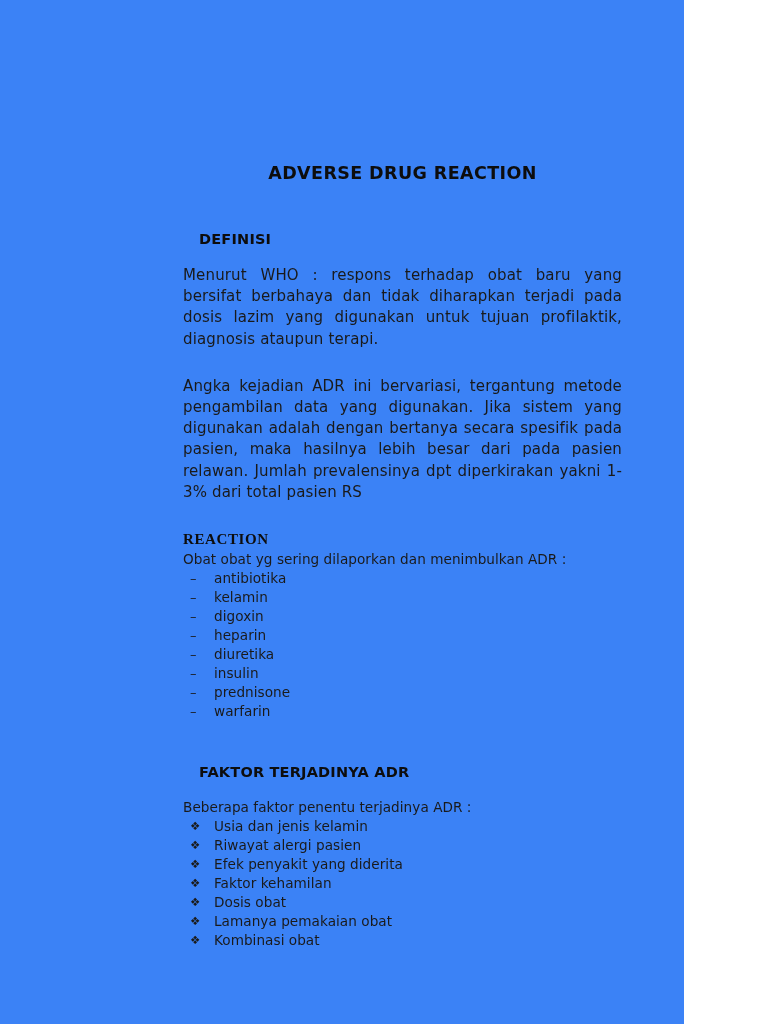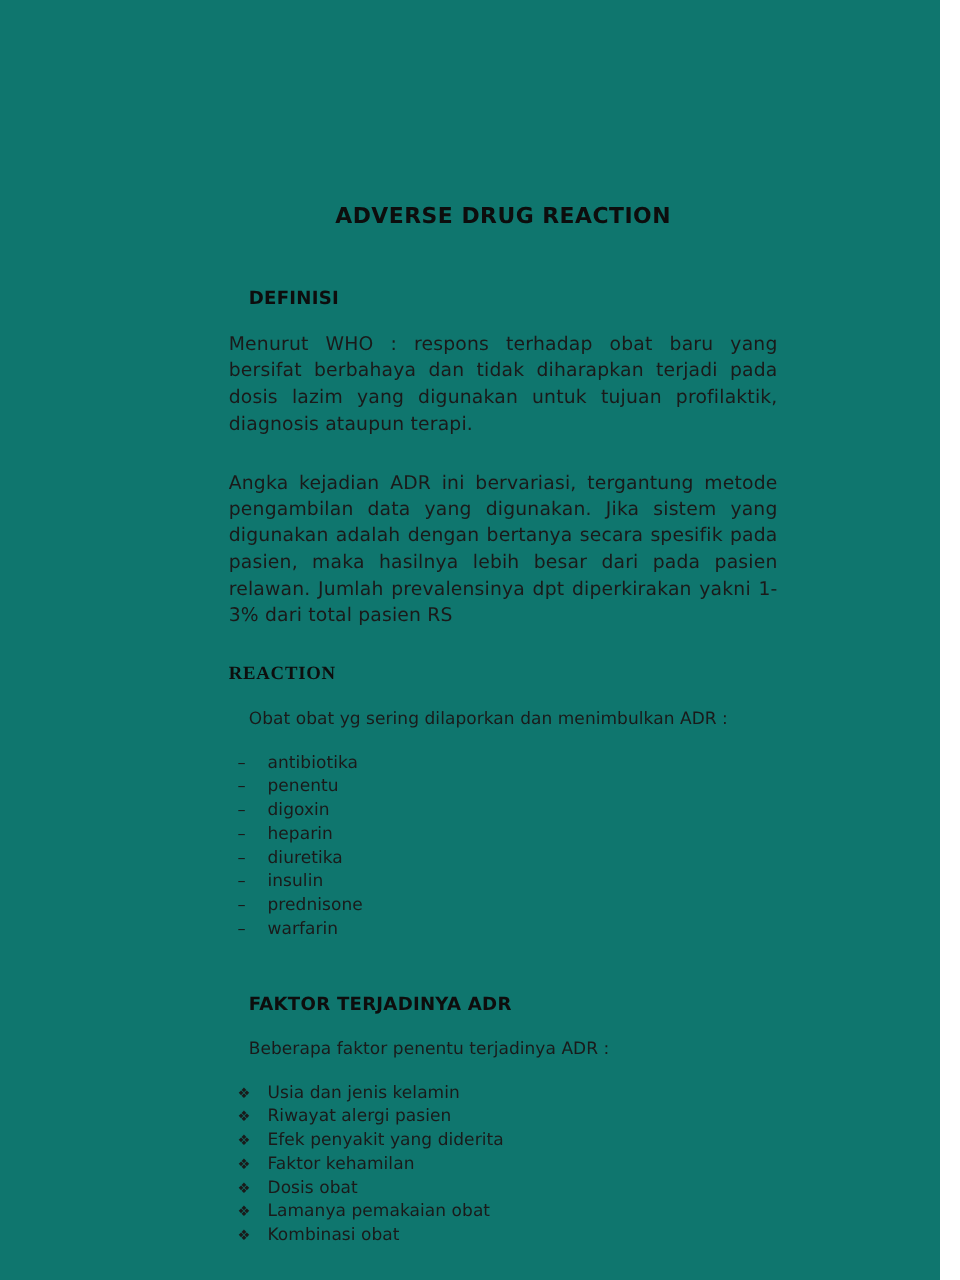--- a/index.html
+++ b/index.html
@@ -12,23 +12,23 @@
     background: #ffffff;
     font-family: "DejaVu Sans", sans-serif;
     color: #111111;
     overflow: hidden;
     position: relative;
   }
 
   .page {
     position: absolute;
     top: 0; left: 0;
-    width: 752px;
+    width: 684px;
     height: 1024px;
-    background: #0f766e;
+    background: #3b82f6;
   }
 
   
   .content {
     position: absolute;
     left: 183px;
     top: 162px;
     width: 439px;
   }
 
@@ -87,21 +87,21 @@
     color: #1a1a1a;
     margin: 0;
     letter-spacing: 0.15px;
   }
 
   .para-plain {
     font-size: 13.6px;
     line-height: 19px;
     text-align: left;
     color: #1a1a1a;
-    margin: 16px;
+    margin: 0;
     letter-spacing: 0.05px;
   }
 
   .list {
     list-style: none;
     margin: 0;
     padding: 0;
   }
   .list li {
     display: flex;
@@ -159,21 +159,21 @@
         <span class="jline-last">REACTION</span>
       </div>
       <p class="para-plain">Obat obat yg sering dilaporkan dan menimbulkan ADR :</p>
       <ul class="list dash-list">
         <li>
           <span class="marker">–</span>
           <span class="item-text">antibiotika</span>
         </li>
         <li>
           <span class="marker">–</span>
-          <span class="item-text">penentu</span>
+          <span class="item-text">kelamin</span>
         </li>
         <li>
           <span class="marker">–</span>
           <span class="item-text">digoxin</span>
         </li>
         <li>
           <span class="marker">–</span>
           <span class="item-text">heparin</span>
         </li>
         <li>

